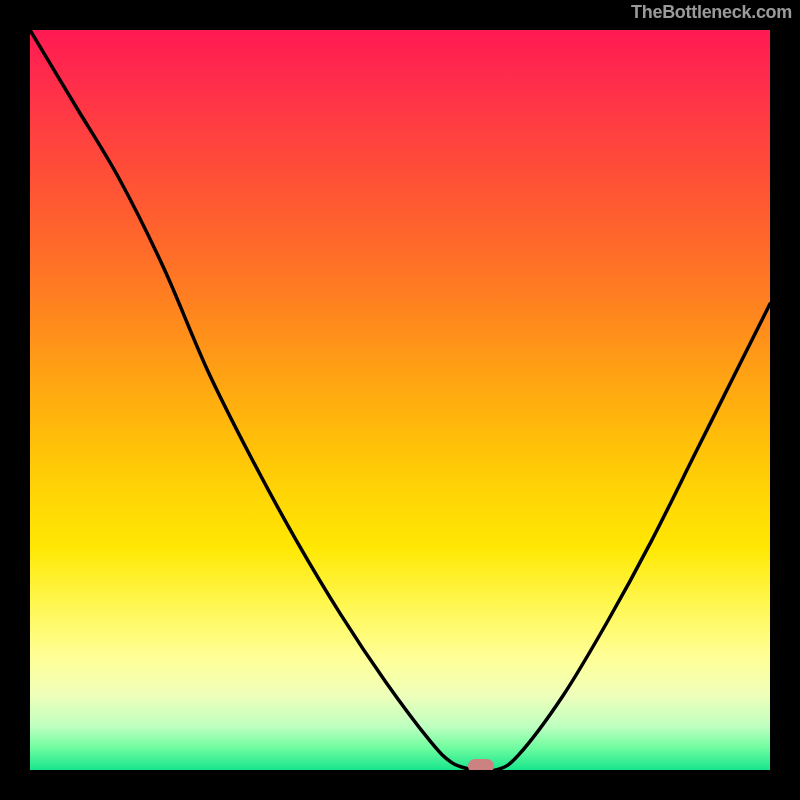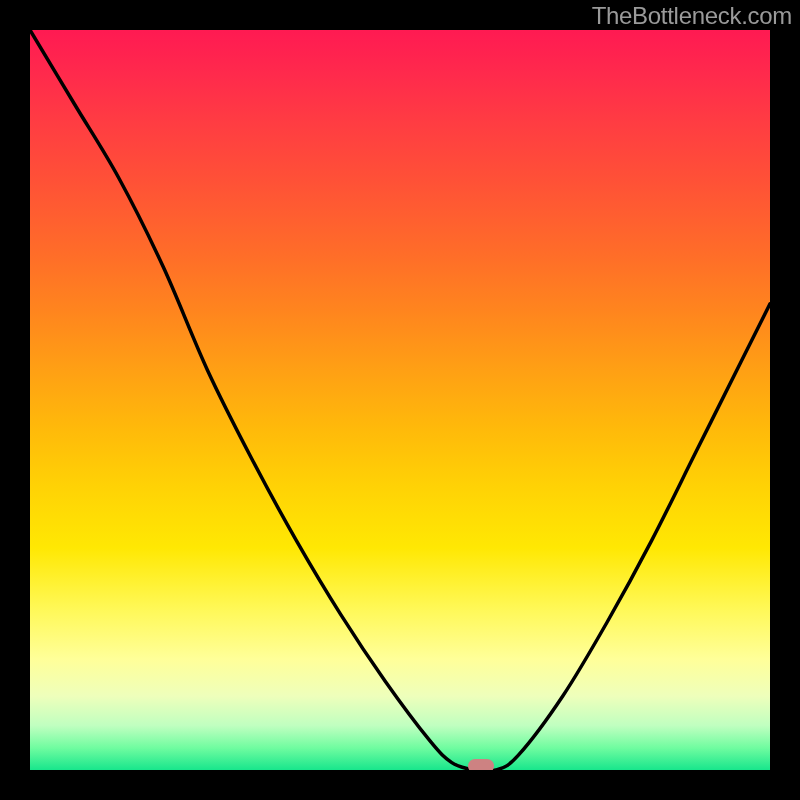--- a/index.html
+++ b/index.html
@@ -14,22 +14,22 @@
     position: relative;
     width: 800px;
     height: 800px;
   }
   .watermark {
     position: absolute;
     top: 2px;
     right: 8px;
     color: #9a9a9a;
     font-family: Arial, Helvetica, sans-serif;
-    font-size: 24px;
-    font-weight: 400;
+    font-size: 18px;
+    font-weight: 700;
     z-index: 10;
     letter-spacing: -0.3px;
   }
   .plot-area {
     position: absolute;
     left: 30px;
     top: 30px;
     width: 740px;
     height: 740px;
     overflow: hidden;

